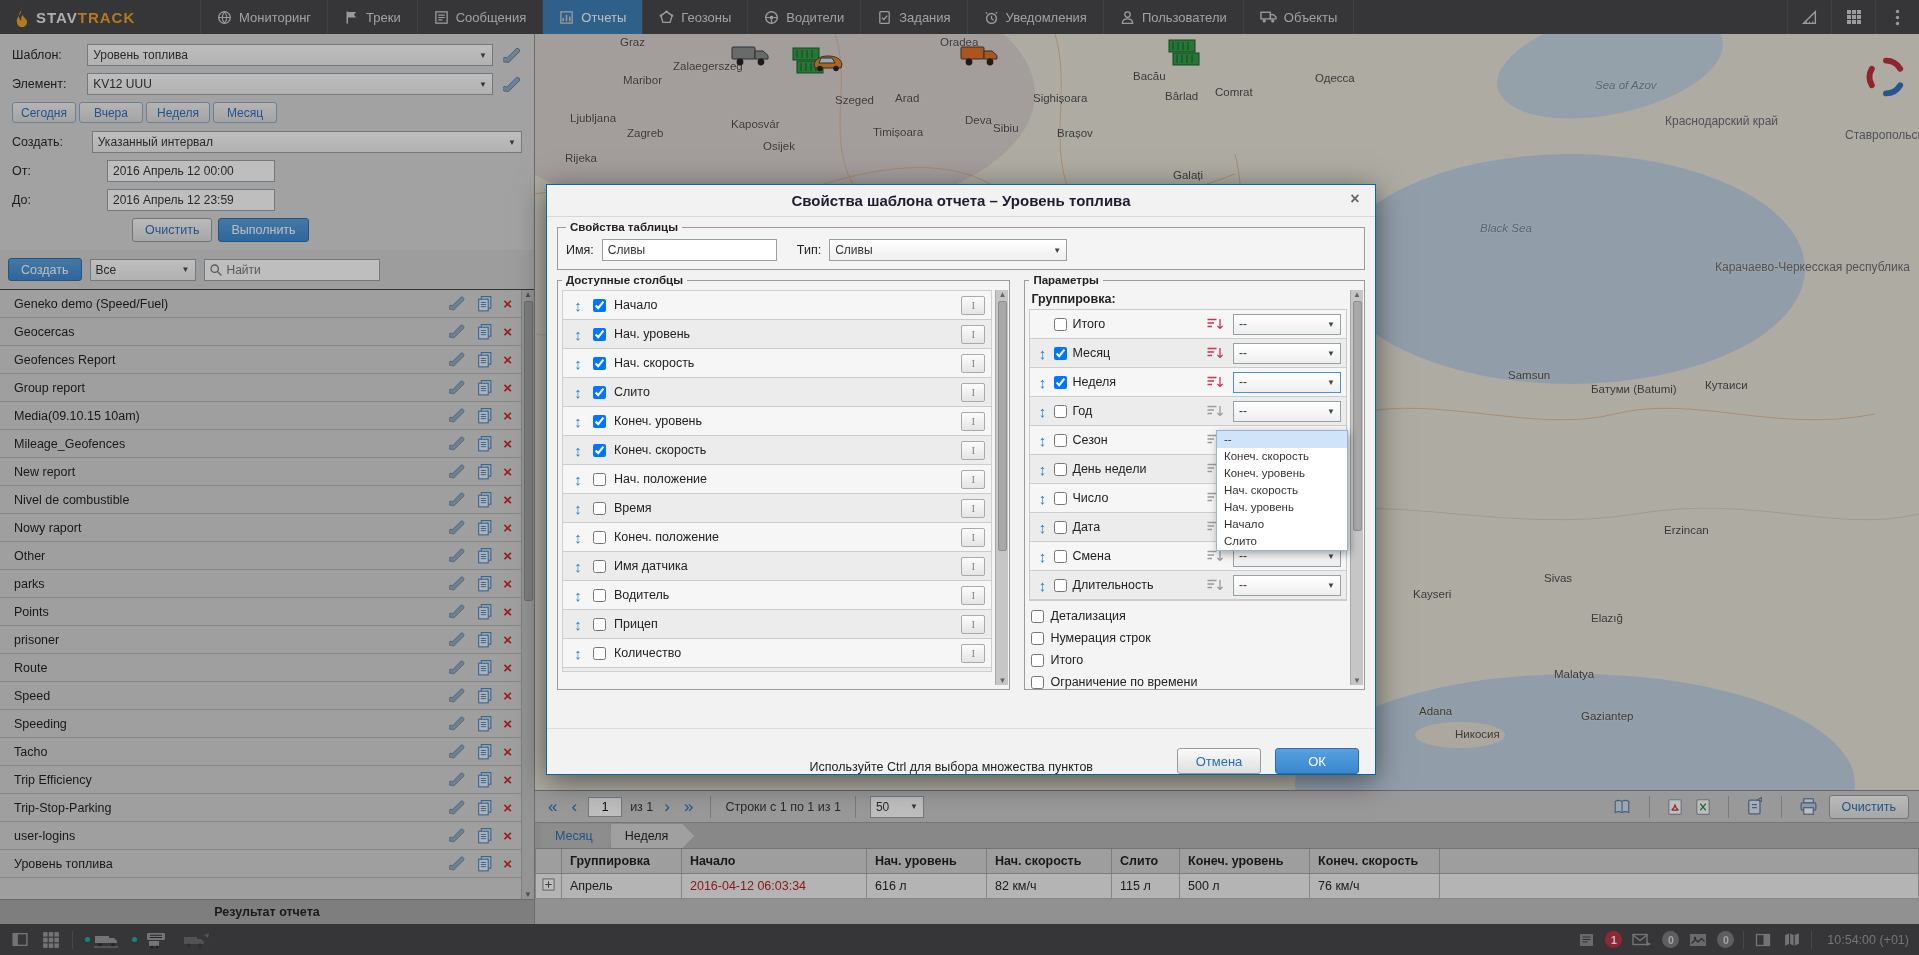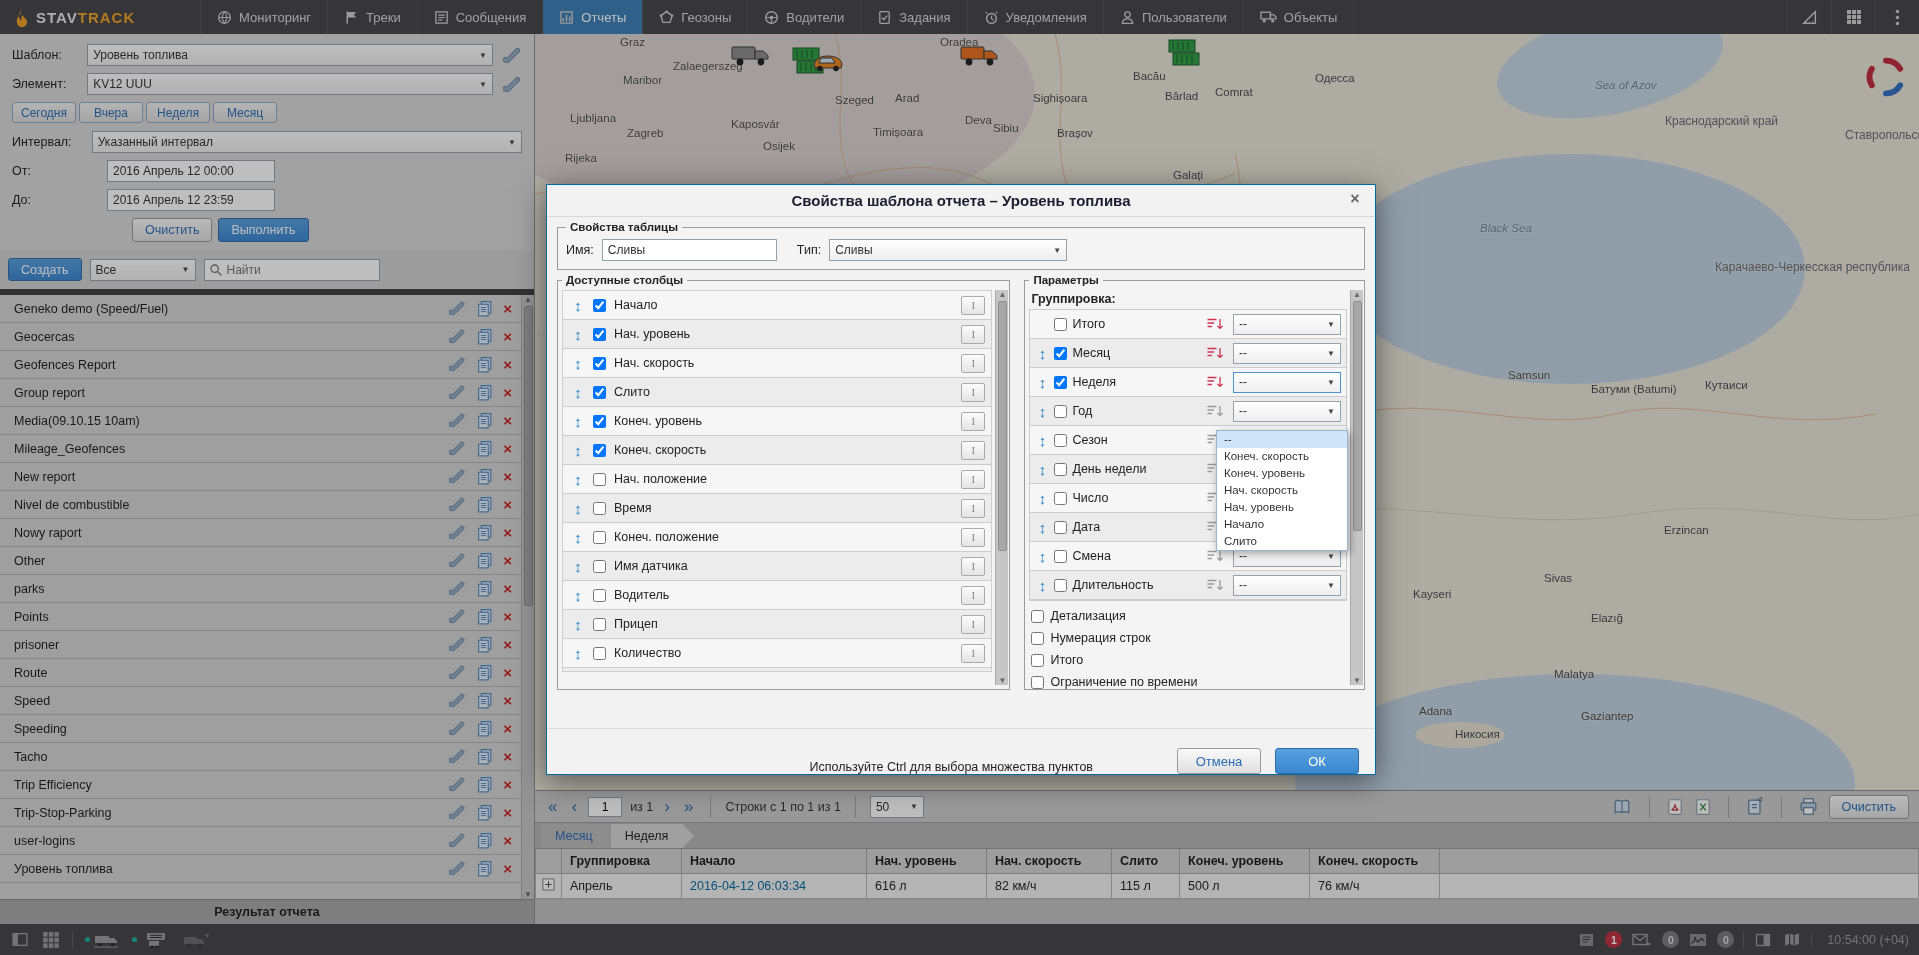--- a/index.html
+++ b/index.html
@@ -28,21 +28,21 @@
 .fsel{display:flex;align-items:center;background:linear-gradient(#fff,#eee);cursor:pointer}
 .fsel .val{flex:1;overflow:hidden;white-space:nowrap}
 .fsel .arr{font-size:8px;color:#444;margin-left:4px}
 .wrench-btn{margin-left:10px;color:#7d97ad;cursor:pointer}
 .quick{display:flex;gap:3px;margin:4px 0 8px 0}
 .quick .qbtn{flex:0 0 64px;height:21px;border:1px solid #8fa9c4;border-radius:3px;background:linear-gradient(#f2f2f2,#dcdcdc);color:#2a6db5;font-size:12px;display:flex;align-items:center;justify-content:center;cursor:pointer}
 .sb-actions{display:flex;gap:6px;padding-left:120px;margin-top:4px}
 .btn{height:24px;padding:0 12px;border:1px solid #9a9a9a;border-radius:3px;background:linear-gradient(#fafafa,#dfdfdf);color:#2a6db5;font-size:12.5px;display:flex;align-items:center;justify-content:center;cursor:pointer}
 .btn.primary{background:linear-gradient(#58a0dd,#3a87d0);border-color:#2f6da8;color:#fff}
 .sb-header{height:26px;background:#929294;color:#f2f2f2;font-weight:bold;font-size:12.5px;display:flex;align-items:center;justify-content:center;border-top:1px solid #7e7e80;border-bottom:1px solid #7e7e80}
-.sb-toolbar{display:flex;align-items:center;gap:8px;padding:8px 8px;background:#d2d2d2;border-bottom:6px solid #404040}
+.sb-toolbar{display:flex;align-items:center;gap:8px;padding:8px 8px;background:#d2d2d2;border-bottom:1px solid #404040}
 .search-wrap{position:relative;width:176px}
 .search-wrap .icon{position:absolute;left:5px;top:4px;color:#777}
 .search-wrap input{padding-left:22px;color:#888}
 .tpl-list{flex:1;overflow:hidden;position:relative;background:#d5d5d5}
 .tpl-row{height:28px;display:flex;align-items:center;border-bottom:1px solid #b4b4b4;padding:0 22px 0 14px;font-size:12.5px;color:#1c1c1c;cursor:pointer}
 .tpl-row .nm{flex:1;overflow:hidden;white-space:nowrap}
 .tpl-row .icon{margin-left:10px;cursor:pointer}
 .tpl-row .del{color:#cc2222;font-weight:bold;font-size:15px;margin-left:10px;line-height:1;cursor:pointer}
 .vscroll{position:absolute;right:0;top:0;bottom:0;width:13px;background:#c6c6c6;border-left:1px solid #a9a9a9;display:flex;flex-direction:column;align-items:center;font-size:8px;color:#666}
 .vscroll .thumb{width:9px;background:#a8a8a8;border:1px solid #8f8f8f;border-radius:2px;margin:2px 0}
@@ -65,21 +65,21 @@
 .vsep{width:1px;height:22px;background:#a2a2a2;margin:0 6px}
 .pag-right{margin-left:auto;display:flex;align-items:center;gap:10px}
 .tool-ic{color:#5b7austin;color:#5d7d99;cursor:pointer}
 .crumbs{height:26px;background:#b5b5b5;display:flex;align-items:flex-end;padding-left:6px;border-bottom:1px solid #999}
 .crumb{height:24px;display:flex;align-items:center;padding:0 26px 0 14px;font-size:12.5px;clip-path:polygon(0 0,calc(100% - 12px) 0,100% 50%,calc(100% - 12px) 100%,0 100%);margin-right:-8px;cursor:pointer}
 .crumb.link{color:#2a6db5;background:#bcbcbc}
 .crumb.active{color:#1d1d1d;background:#d6d6d6}
 .rtable{width:100%;border-collapse:collapse}
 .rtable th{height:24px;background:#d4d4d4;border:1px solid #a8a8a8;border-top:none;font-size:12.5px;text-align:left;padding:0 8px;color:#1d1d1d}
 .rtable td{height:25px;background:#f2f2f2;border:1px solid #b4b4b4;font-size:12.5px;padding:0 8px;color:#222}
-.rtable td.link{color:#0369a1;cursor:pointer}
+.rtable td.link{color:#b91c1c;cursor:pointer}
 .rtable .exp{width:26px;text-align:center;padding:0;color:#555}
 
 .statusbar{position:absolute;left:0;top:924px;width:1919px;height:31px;background:#454547;display:flex;align-items:center;padding:0 10px;gap:12px;z-index:10}
 .sb-ic{color:#9a9a9c;cursor:pointer;display:flex;align-items:center;gap:4px}
 .sb-ic.dim{opacity:.45}
 .ssep{width:1px;height:18px;background:#5c5c5e}
 .copyright{position:absolute;left:0;right:0;text-align:center;color:#8d8d8f;font-size:12.5px;pointer-events:none}
 .badge{min-width:17px;height:17px;border-radius:9px;background:#7c7c7e;color:#dcdcdc;font-size:10.5px;font-weight:bold;display:flex;align-items:center;justify-content:center;padding:0 4px}
 .badge.red{background:#c2303e;color:#fff}
 .time{color:#9a9a9c;font-size:12.5px;margin-left:6px}
@@ -296,21 +296,21 @@
           </svg>
         </span>
     </div>
     <div class="quick">
         <div class="qbtn">Сегодня</div>
         <div class="qbtn">Вчера</div>
         <div class="qbtn">Неделя</div>
         <div class="qbtn">Месяц</div>
       </div>
     <div class="sb-row">
-      <label>Интервал:</label>
+      <label>Создать:</label>
       <div class="ctrl fsel">
           <span class="val">Указанный интервал</span>
           <span class="arr">▼</span>
         </div>
     </div>
     <div class="sb-row">
       <label>От:</label>
       <div class="ctrl"><input class="finput" value="2016 Апрель 12 00:00" style=""></div>
     </div>
     <div class="sb-row">
@@ -965,21 +965,21 @@
           <rect x="8.5" y="2.5" width="6" height="11" fill="currentColor"></rect>
         </svg>
       </span>
     <span class="sb-ic icon">
         <svg width="20" height="17" viewBox="0 0 16 16">
           <path d="M1.5 4l4.3-1.8L10 4l4.5-1.8v9.8L10 13.8 5.8 12l-4.3 1.8z" fill="currentColor"></path>
           <path d="M5.8 2.2V12M10 4v9.8" stroke="#3a3a3c"></path>
         </svg>
       </span>
     <div class="ssep"></div>
-    <span class="time">10:54:00 (+04)</span>
+    <span class="time">10:54:00 (+01)</span>
   </div>
 </footer>
 
 <div class="overlay"></div>
 
 <div class="dialog">
   <div class="dlg-title">
     <span>Свойства шаблона отчета – Уровень топлива</span>
     <span class="dlg-close">×</span>
   </div>

